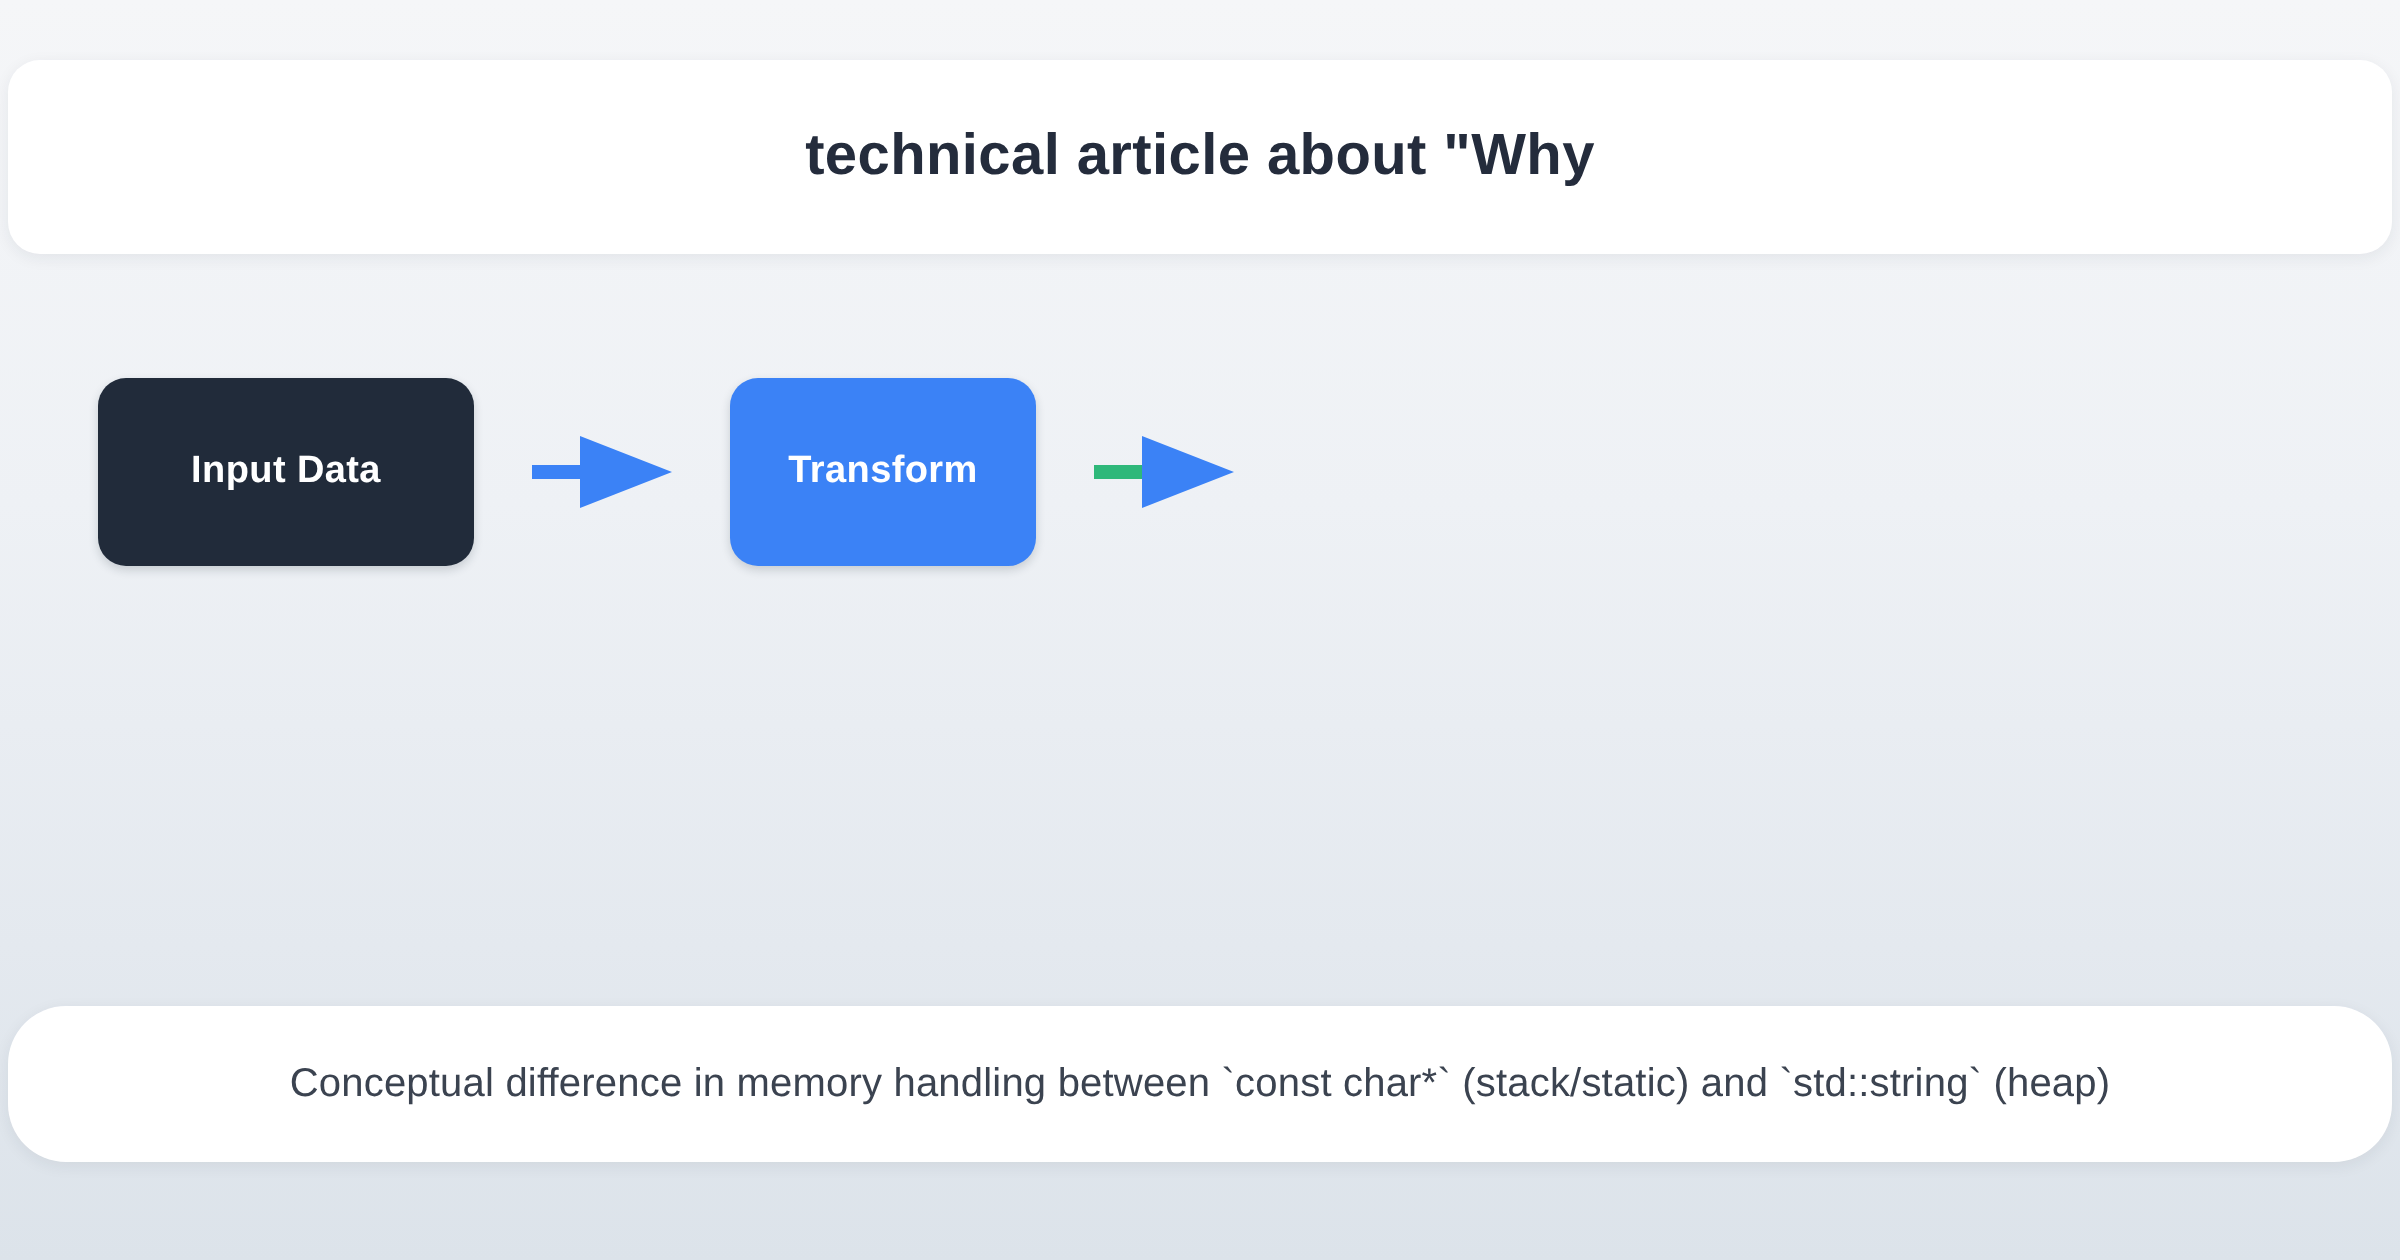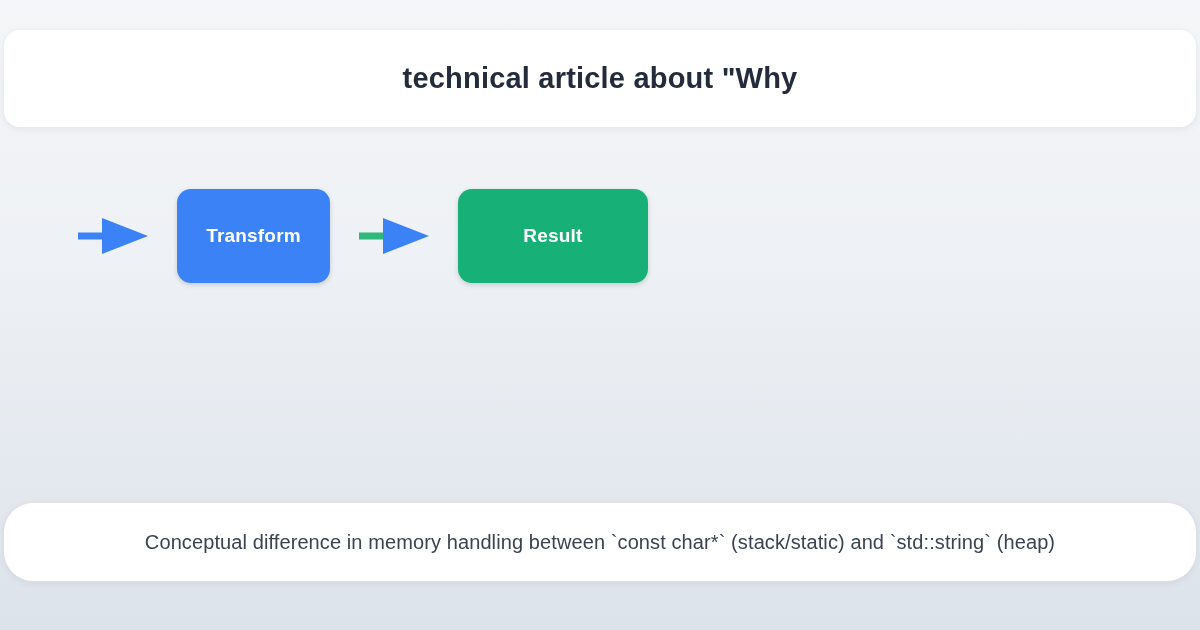--- a/index.html
+++ b/index.html
@@ -81,40 +81,40 @@
 </style>
 </head>
 <body>
 
 <div class="header-card">
   <div class="header-title">technical article about "Why</div>
 </div>
 
 <div class="flow-row">
 
+  <div class="flow-node node-input" style="background: rgb(33, 43, 58);">
+    <span>Input Data</span>
+  </div>
 
   <div class="flow-arrow">
     <svg width="70" height="44" viewBox="0 0 70 44">
       <line x1="0" y1="22" x2="30" y2="22" stroke-width="7" stroke="#3b82f6"></line>
       <polygon points="24,4 24,40 70,22" fill="#3b82f6"></polygon>
     </svg>
   </div>
 
   <div class="flow-node node-transform" style="background: rgb(59, 130, 246);">
     <span>Transform</span>
   </div>
 
   <div class="flow-arrow">
     <svg width="70" height="44" viewBox="0 0 70 44">
       <line x1="0" y1="22" x2="30" y2="22" stroke-width="7" stroke="#2eb87a"></line>
       <polygon points="24,4 24,40 70,22" fill="#3b82f6"></polygon>
     </svg>
   </div>
 
-  <div class="flow-node node-result" style="background: rgb(23, 177, 119);">
-    <span>Result</span>
-  </div>
 
 </div>
 
 <div class="footer-card">
   <div class="footer-caption">Conceptual difference in memory handling between `const char*` (stack/static) and `std::string` (heap)</div>
 </div>
 
 </body></html>

